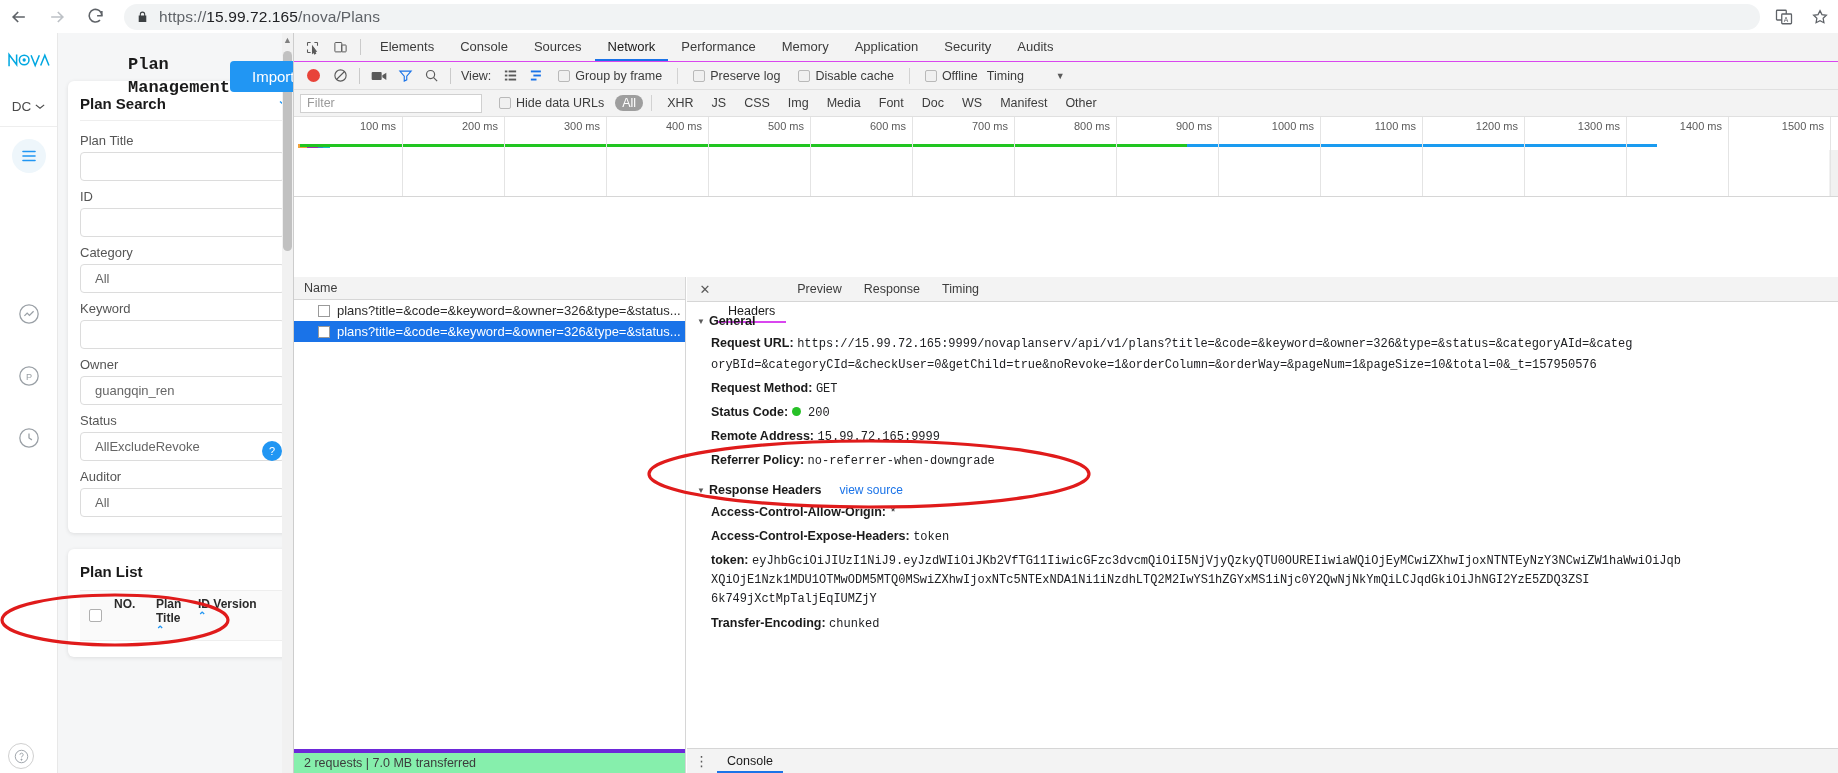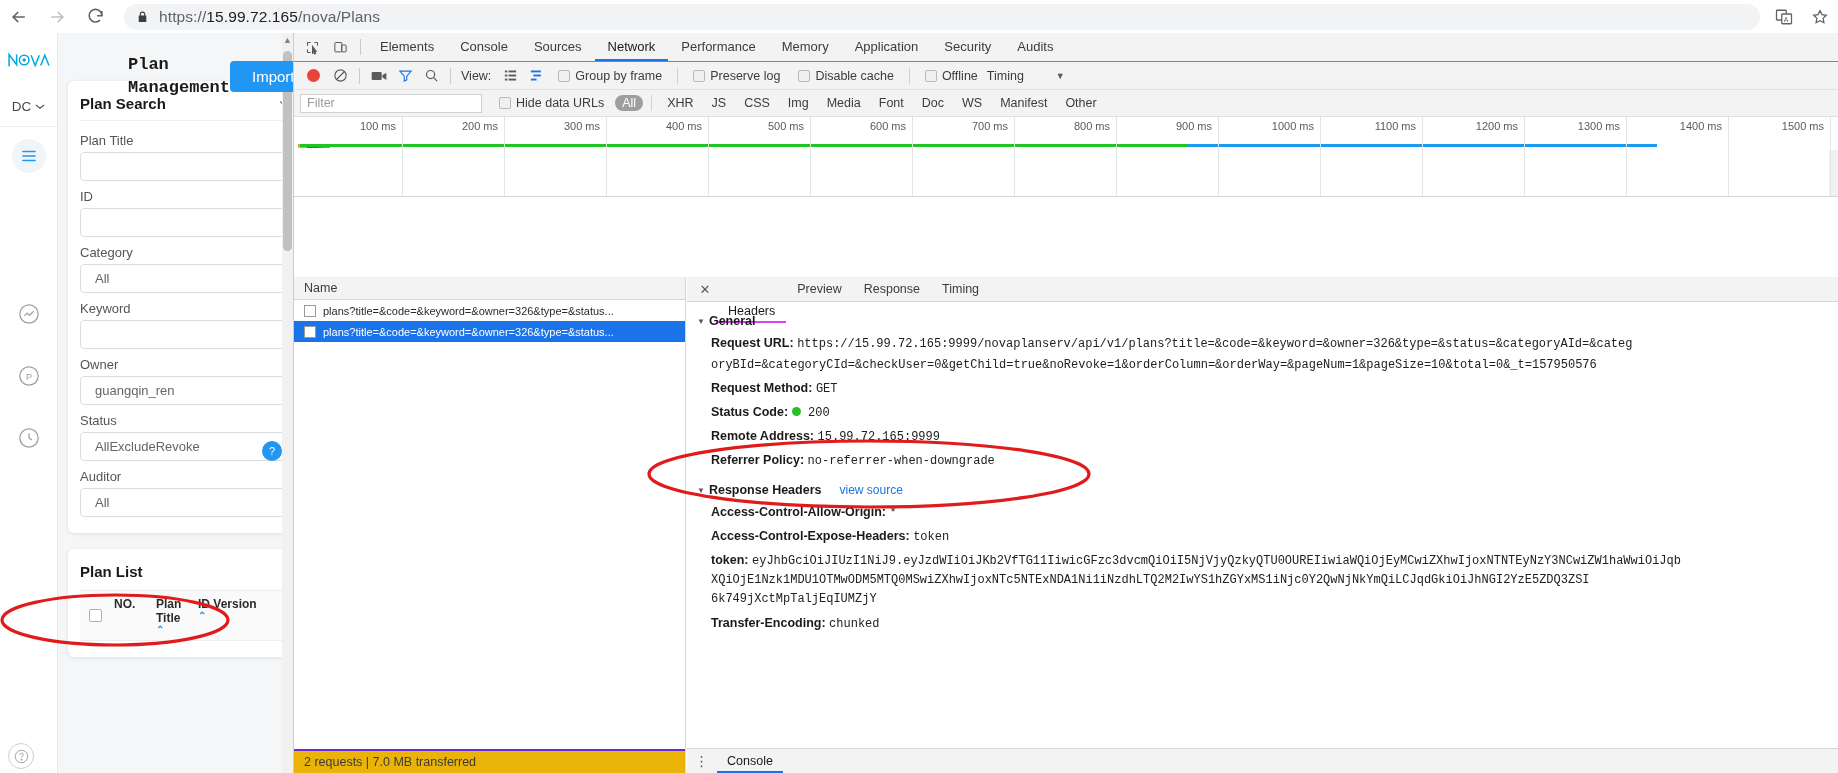--- a/index.html
+++ b/index.html
@@ -255,29 +255,29 @@
     position:absolute; top:0; left:0; width: 392px; bottom: 0;
     border-right:1px solid #d6d6d6; background:#fff;
   }
   #req-header {
     height: 23px; background:#f3f3f3; border-bottom:1px solid #d6d6d6;
     font-size:12.5px; color:#3c3c3c;
     display:flex; align-items:center; padding-left: 10px;
   }
   .req-row {
     height: 21px; display:flex; align-items:center;
-    font-size:11px; color:#2b2b2b;
-    padding-left: 10px; gap: 7px;
+    font-size:13px; color:#2b2b2b;
+    padding-left: 24px; gap: 7px;
     white-space: nowrap; overflow:hidden;
   }
   .req-row.selected { background:#1a73e8; color:#fff; }
   .req-row .cb2 { width:12px; height:12px; border:1px solid #9a9a9a; background:#fff; flex:0 0 auto; }
   #req-status {
     position:absolute; bottom: 0; left:0; right:0; height: 24px;
-    background:#eab308; border-top:2px solid #6d28d9;
+    background:#86efac; border-top:4px solid #6d28d9;
     font-size:12.5px; color:#3c3c3c;
     display:flex; align-items:center; padding-left: 10px;
   }
 
   #detail-panel {
     position:absolute; top:0; left: 393px; right:0; bottom:0;
     background:#fff;
   }
   #detail-tabs {
     height: 25px; background:#f3f3f3; border-bottom:1px solid #d6d6d6;

